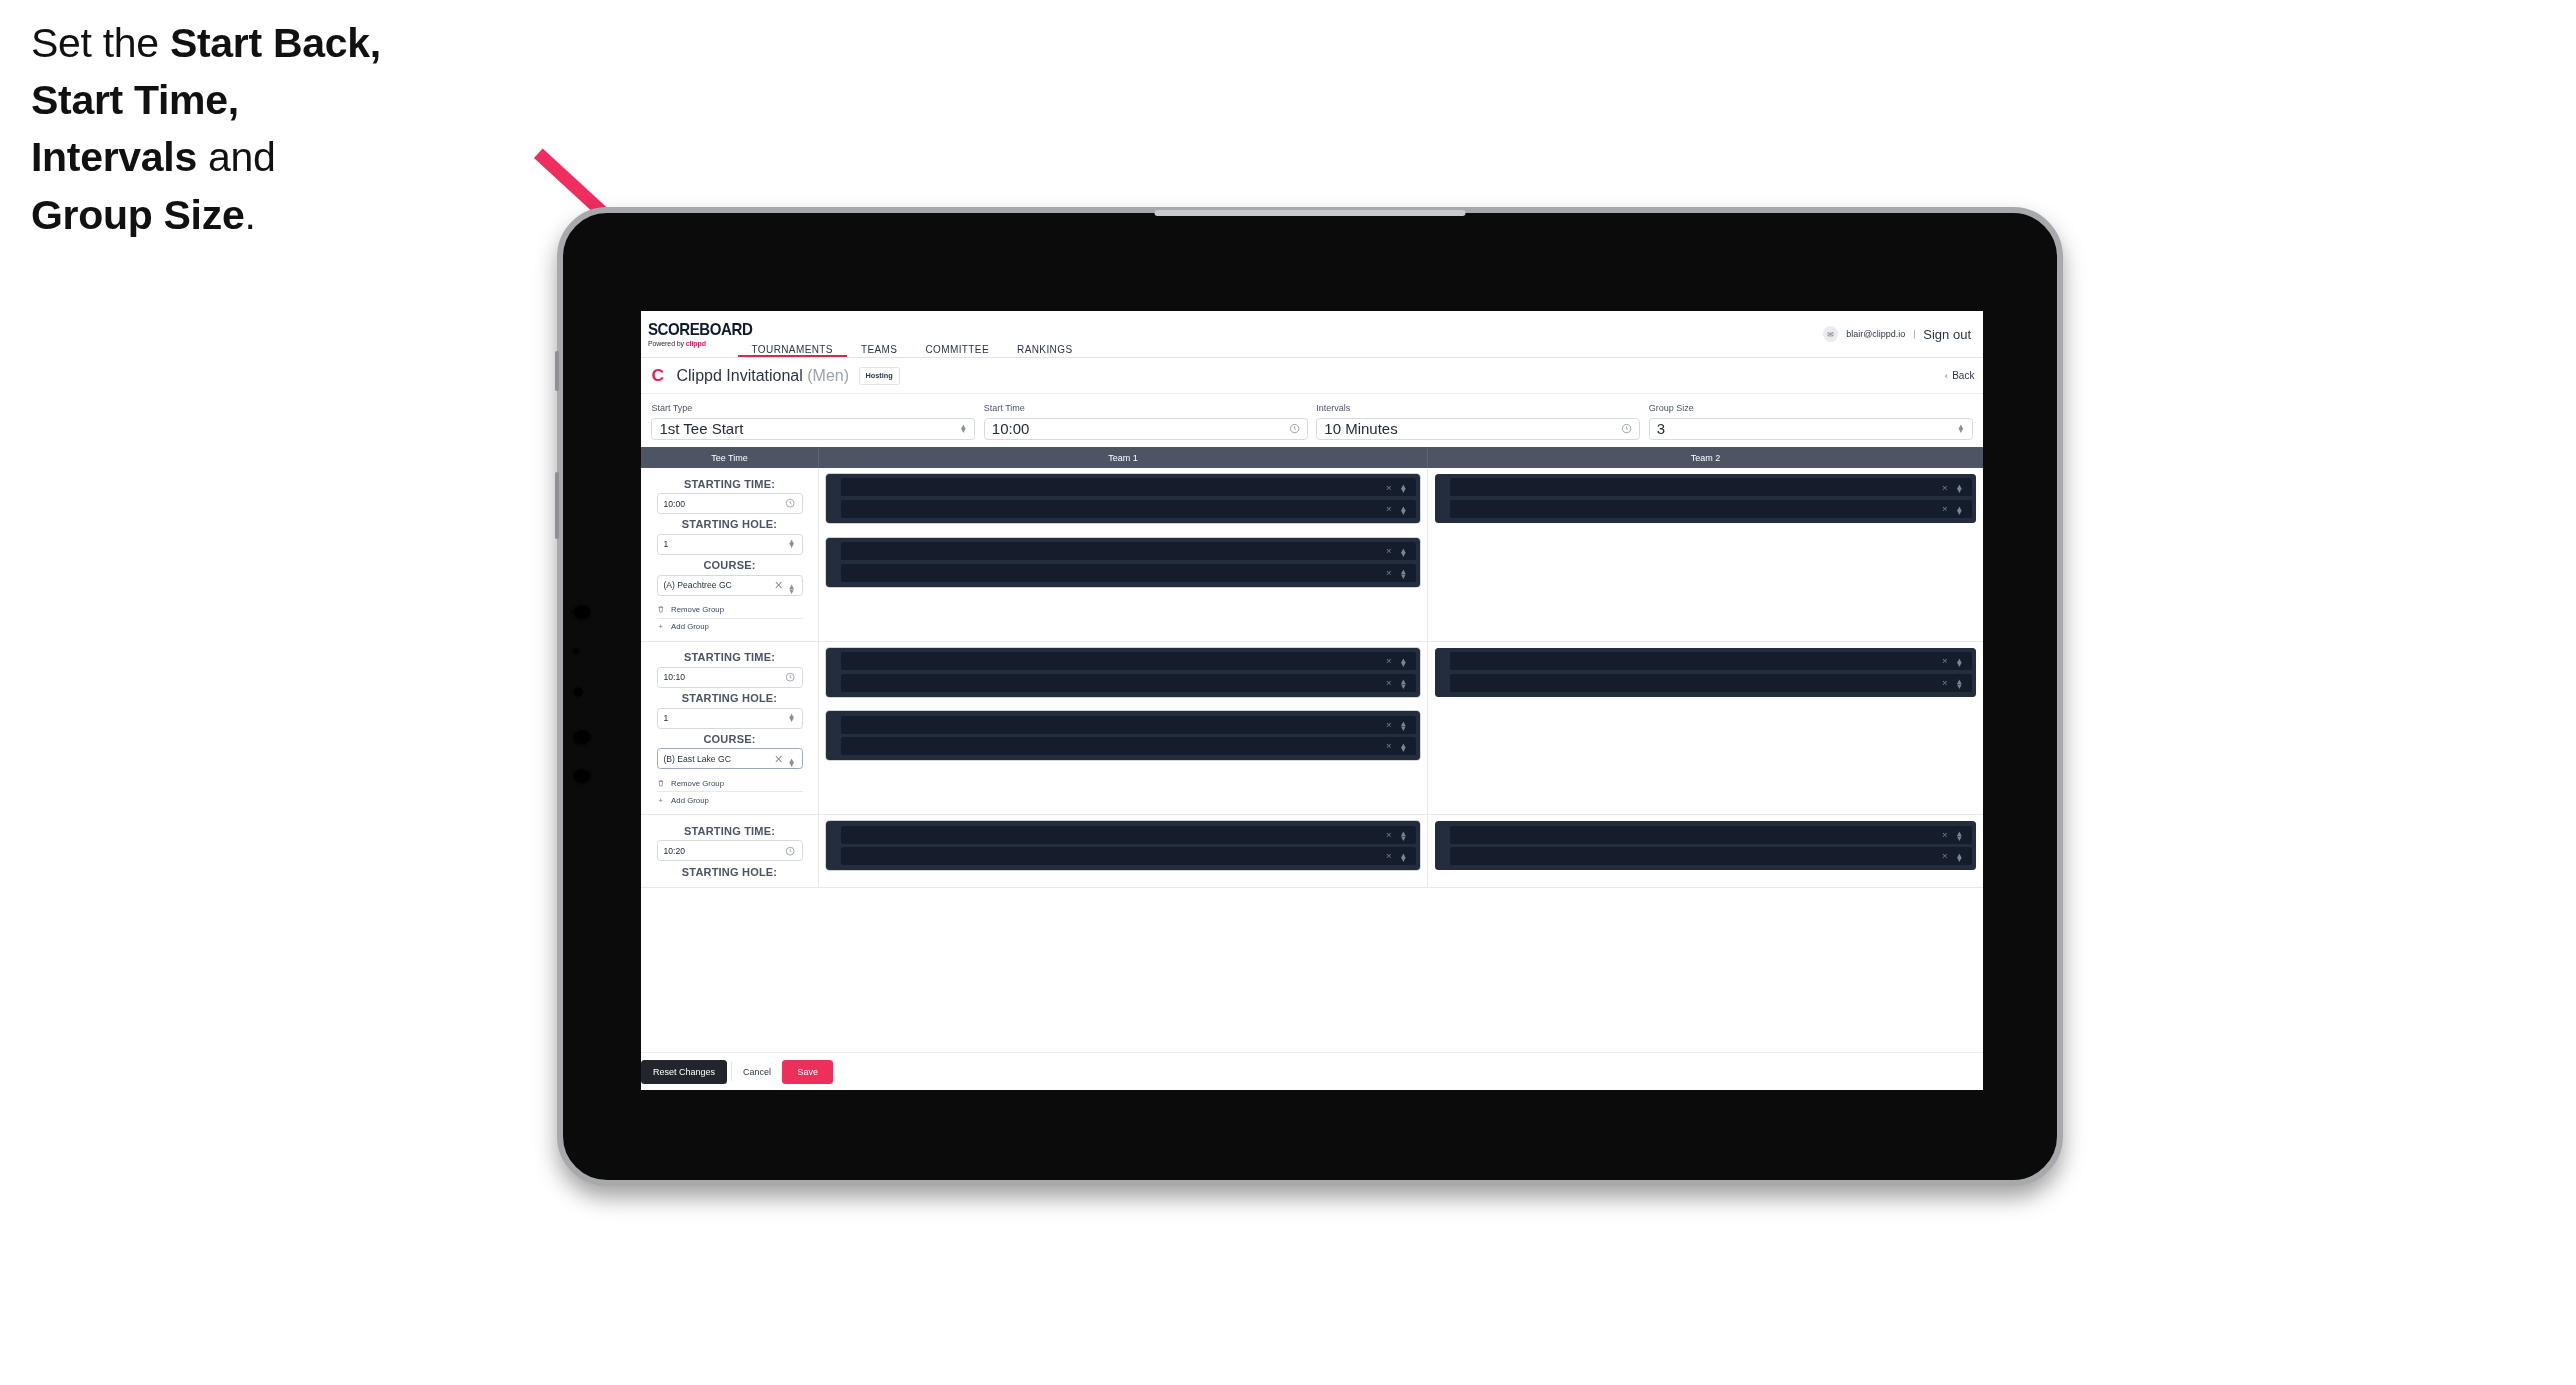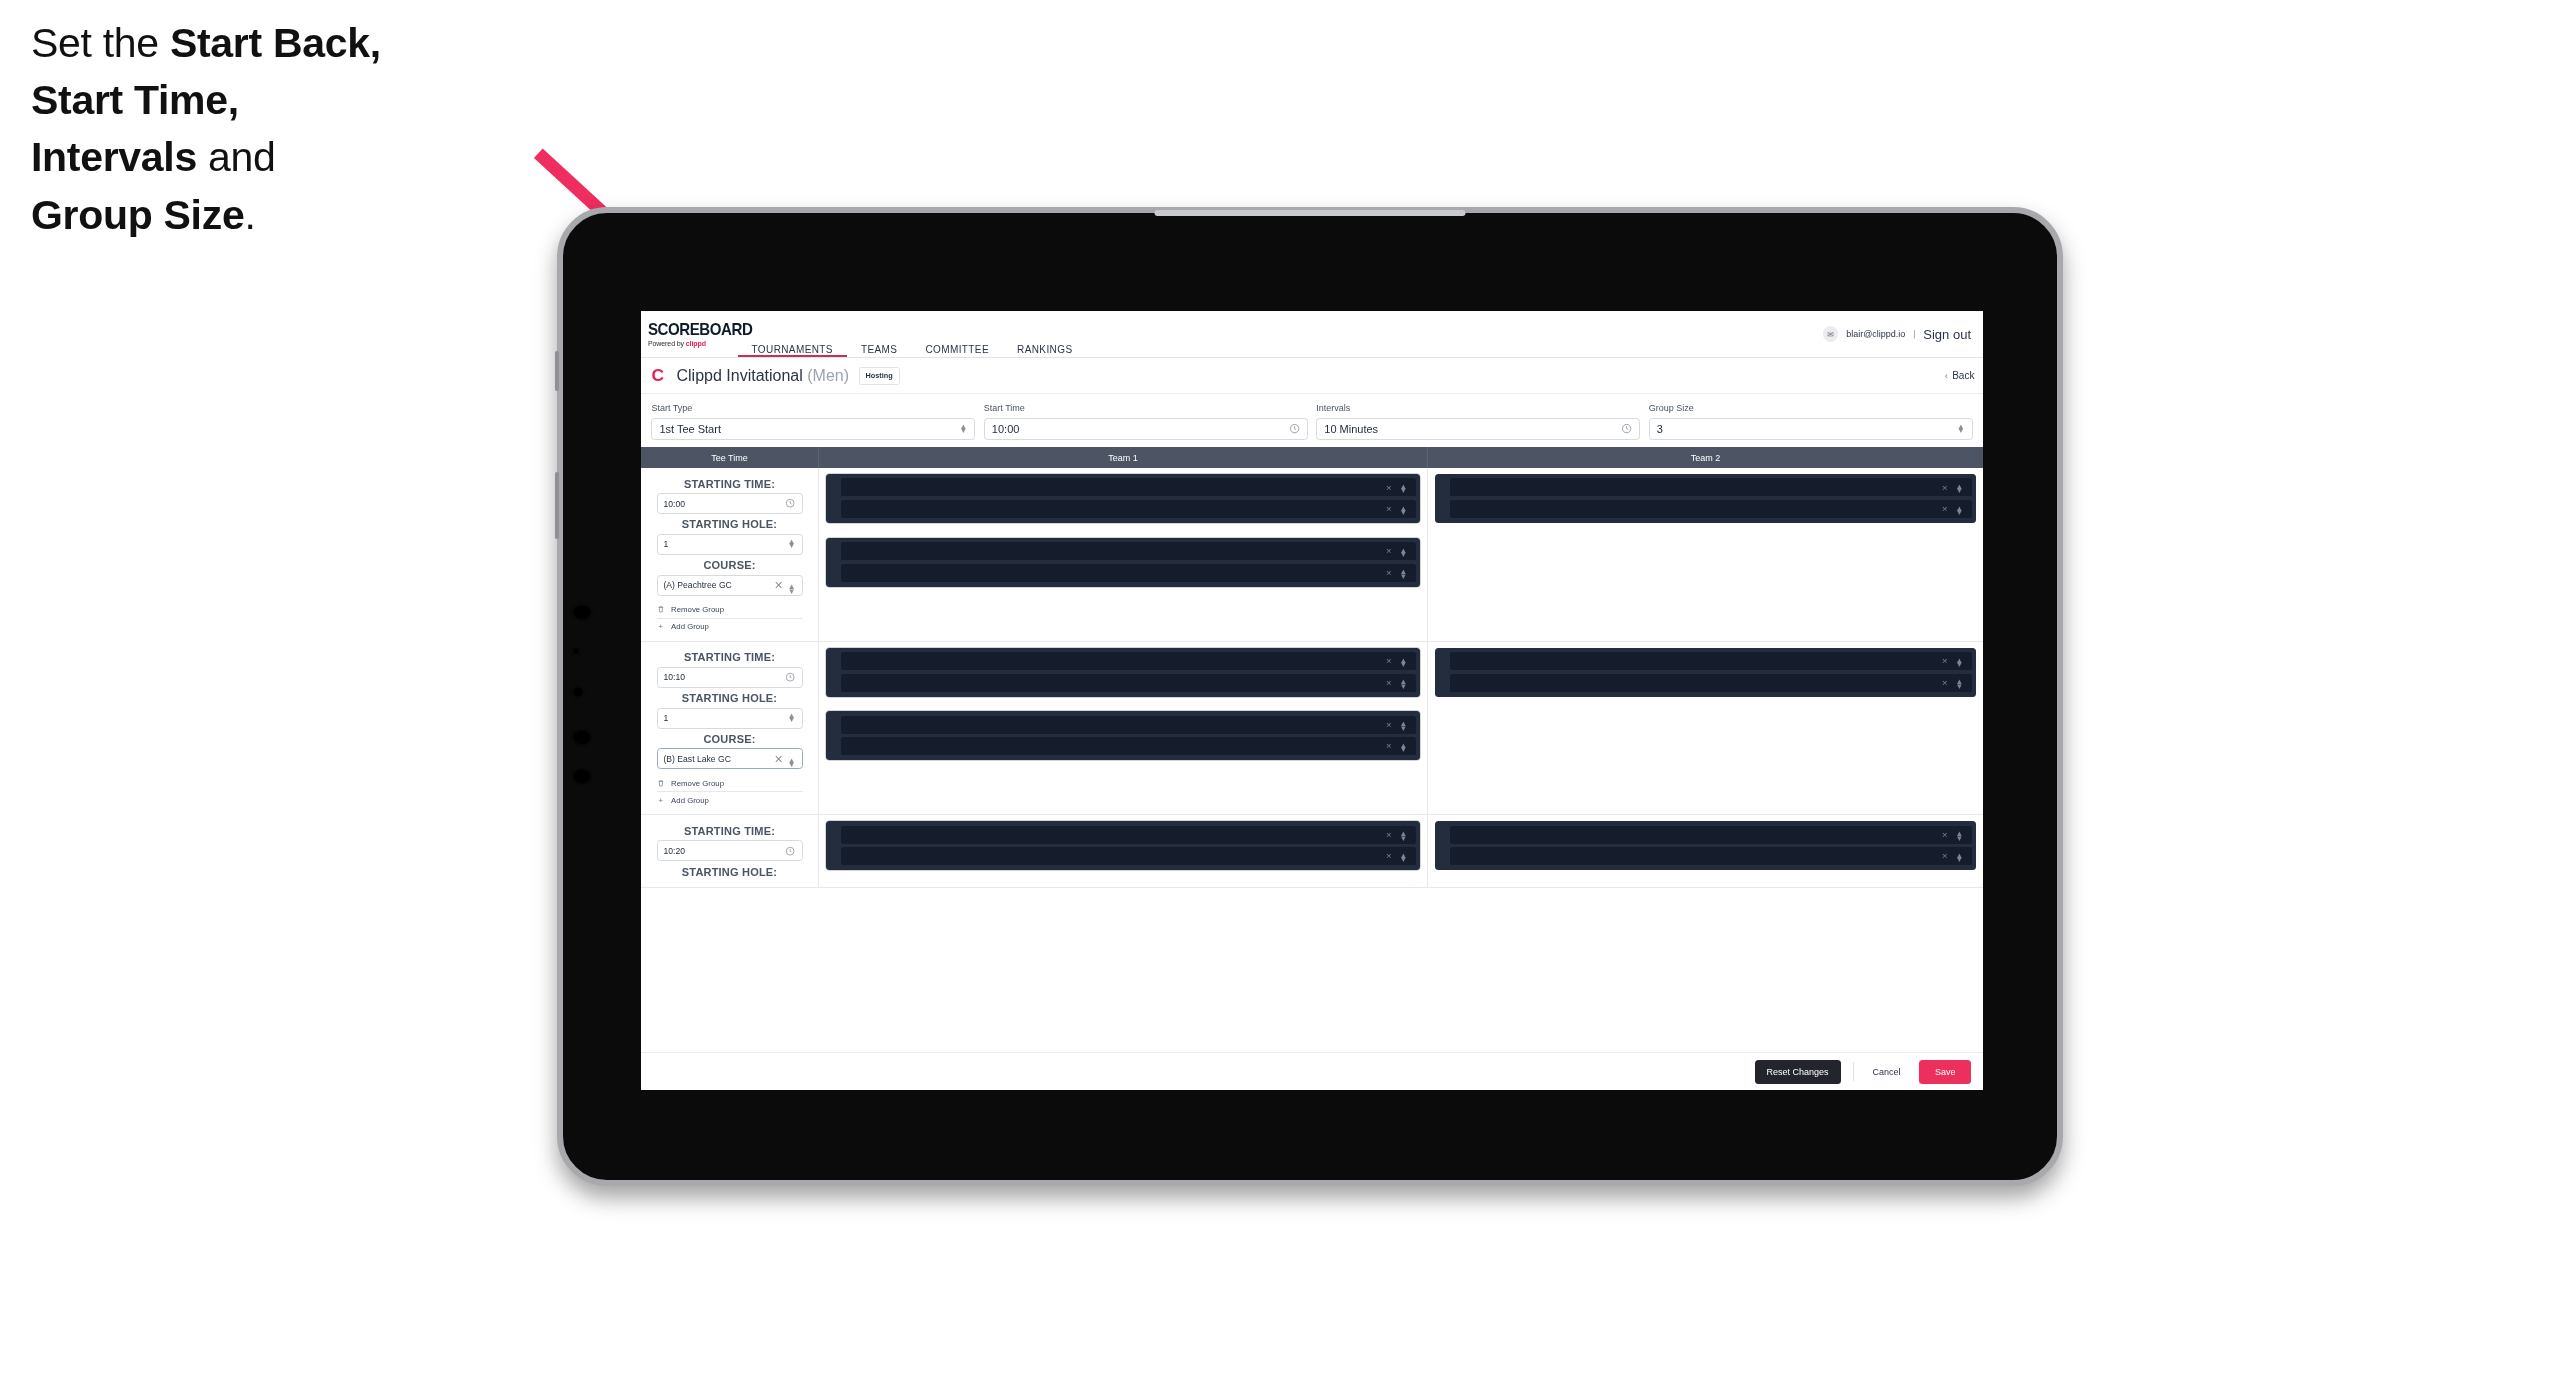--- a/index.html
+++ b/index.html
@@ -108,21 +108,21 @@
   .backbtn .chev { font-size: 9.5px; color:#6b7280; }
 
   
   .controls { display:flex; gap: 8.6px; padding: 8.6px 10.4px 7px 10.4px; flex:0 0 auto; }
   .ctl { flex: 1 1 0; display:flex; flex-direction:column; }
   .ctl-label { font-size: 9px; color: #4a5463; margin-bottom: 5.2px; }
   .ctl-field {
     height: 22.4px; border: 0.9px solid #d6d9de; border-radius: 3.5px; background:#fff;
     display:flex; align-items:center; padding: 0 7px; position:relative;
   }
-  .ctl-val { font-size: 11px; color: #1f2937; }
+  .ctl-val { font-size: 15px; color: #1f2937; }
   .ctl-icon { margin-left:auto; color:#8a919c; display:flex; align-items:center; }
 
   
   .thead { display:flex; background:#4d5565; flex:0 0 auto; height: 21px; }
   .th {
     color:#ffffff; font-size: 9px; display:flex; align-items:center; justify-content:center;
     border-right: 0.9px solid #5c6475;
   }
   .th-tee { width: 178px; }
   .th-t1 { width: 609px; }
@@ -167,21 +167,21 @@
     height: 18px; background:#151d2c; border-radius: 2.6px;
     display:flex; align-items:center; padding: 0 8.6px 0 7.8px; margin-left: 11.2px;
   }
   .prow .pname { flex:1 1 auto; }
   .prow .picons { display:flex; align-items:center; gap: 7.8px; color:#7b8596; font-size: 8.6px; }
   .picons .xg { font-size: 9.5px; line-height:1; }
 
   
   .appfooter {
     height: 38px; border-top:0.9px solid #eceef1; background:#fff; flex:0 0 auto;
-    display:flex; align-items:center; justify-content:flex-end; gap: 12px; padding-right: 12px;
+    display:flex; align-items:center; justify-content:flex-start; gap: 4px; padding-right: 12px;
   }
   .btn { font-size: 9px; border-radius: 3.5px; cursor:pointer; border:none; }
   .btn-reset { background:#22262c; color:#fff; padding: 7px 12px; font-weight:500; }
   .vdiv { width:0.9px; height: 19px; background:#e0e2e6; }
   .btn-cancel { background:transparent; color:#2b3446; padding: 7px 7px; }
   .btn-save { background:#ed2f5b; color:#fff; padding: 7px 15.5px; font-weight:500; }
 
   .chev-ud { display:inline-flex; flex-direction:column; line-height:.55; font-size:7.8px; }
 </style>
 </head>

